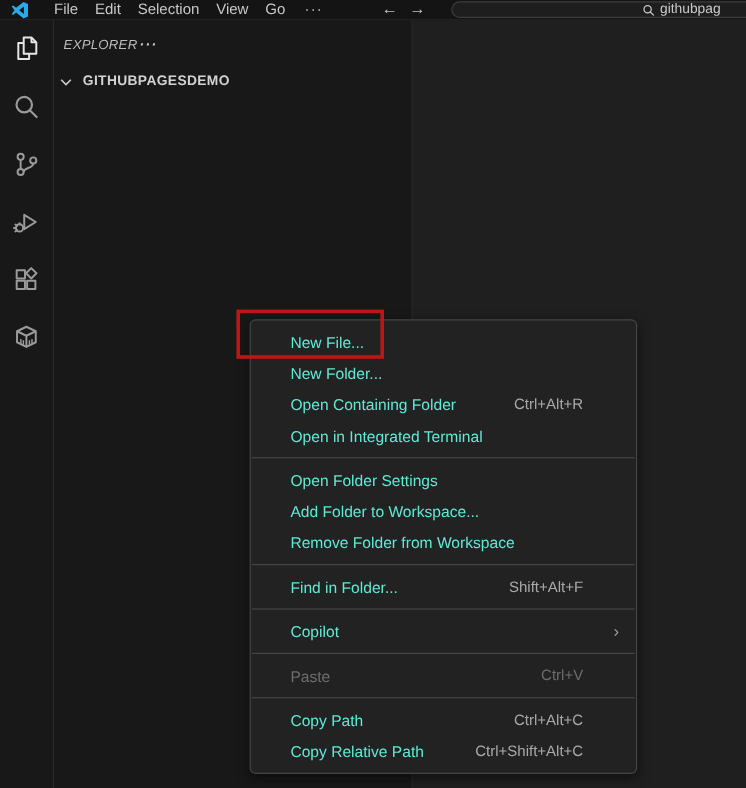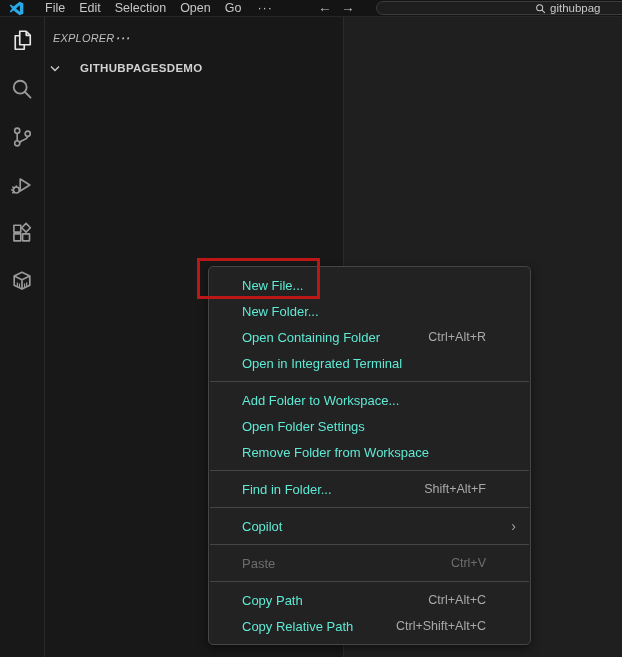--- a/index.html
+++ b/index.html
@@ -30,21 +30,21 @@
   .ab-item.active{color:#e6e6e6;}
   .ab-item svg{display:block;}
   
   .sidebar{position:absolute;top:17px;left:45px;width:299px;bottom:0;
     background:#181818;border-right:1px solid #2b2b2b;}
   .sb-header{position:absolute;top:15px;left:8px;right:12px;display:flex;
     justify-content:flex-start;align-items:center;font-style:italic;}
   .sb-title{font-size:11px;color:#bdbdbd;letter-spacing:0.2px;}
   .sb-more{font-size:15px;color:#cfcfcf;line-height:10px;cursor:pointer;}
   .sb-folder{position:absolute;top:40px;left:0;right:0;height:22px;display:flex;
-    align-items:center;padding-left:5px;gap:20px;cursor:pointer;}
+    align-items:center;padding-left:5px;gap:9px;cursor:pointer;}
   .sb-chevron{color:#cfcfcf;display:flex;align-items:center;}
   .sb-folder-label{font-size:11.5px;font-weight:bold;color:#d2d2d2;letter-spacing:0.3px;}
   
   .editor{position:absolute;top:17px;left:344px;right:0;bottom:0;background:#1f1f1f;}
   
   .ctx-menu{position:absolute;left:208px;top:266px;width:323px;background:#222223;
     border:1px solid #454545;border-radius:5px;padding:5px 0;
     box-shadow:0 3px 10px rgba(0,0,0,0.5);z-index:5;}
   .mi{height:26px;display:flex;align-items:center;padding:0 14px 0 33px;cursor:pointer;}
   .mi-label{flex:1;font-size:13px;color:#5eead4;white-space:nowrap;}
@@ -65,21 +65,21 @@
   <div class="titlebar">
     <div class="tb-logo">
       <svg viewBox="0 0 16 16" width="15" height="15">
         <path fill-rule="evenodd" fill="#2aa9e6" d="M11.3 0.7 L15.3 2.4 V13.6 L11.3 15.3 L4.7 10.1 L2 12.2 L0.7 11.5 L3.3 8 L0.7 4.5 L2 3.8 L4.7 5.9 Z M11.6 4.6 L7.5 8 L11.6 11.4 Z"></path>
       </svg>
     </div>
     <div class="tb-menus">
       <span class="tb-menu">File</span>
       <span class="tb-menu">Edit</span>
       <span class="tb-menu">Selection</span>
-      <span class="tb-menu">Open</span>
+      <span class="tb-menu">View</span>
       <span class="tb-menu">Go</span>
       <span class="tb-more">···</span>
     </div>
     <span class="tb-nav tb-back">←</span>
     <span class="tb-nav tb-fwd">→</span>
     <div class="cmd-center">
       <div class="cmd-inner">
         <span style="display:flex;align-items:center;">
           <svg width="11" height="11" viewBox="0 0 16 16">
             <circle cx="6.8" cy="6.8" r="4.4" fill="none" stroke="#c9c9c9" stroke-width="1.5"></circle>
@@ -178,24 +178,24 @@
       <span class="mi-label">Open Containing Folder</span>
       <span class="mi-short">Ctrl+Alt+R</span>
     </div>
     <div class="mi">
       <span class="mi-label">Open in Integrated Terminal</span>
     </div>
 
     <div class="msep"></div>
 
     <div class="mi">
+      <span class="mi-label">Open Folder Settings</span>
+    </div>
+    <div class="mi">
       <span class="mi-label">Add Folder to Workspace...</span>
-    </div>
-    <div class="mi">
-      <span class="mi-label">Open Folder Settings</span>
     </div>
     <div class="mi">
       <span class="mi-label">Remove Folder from Workspace</span>
     </div>
 
     <div class="msep"></div>
 
     <div class="mi">
       <span class="mi-label">Find in Folder...</span>
       <span class="mi-short">Shift+Alt+F</span>

